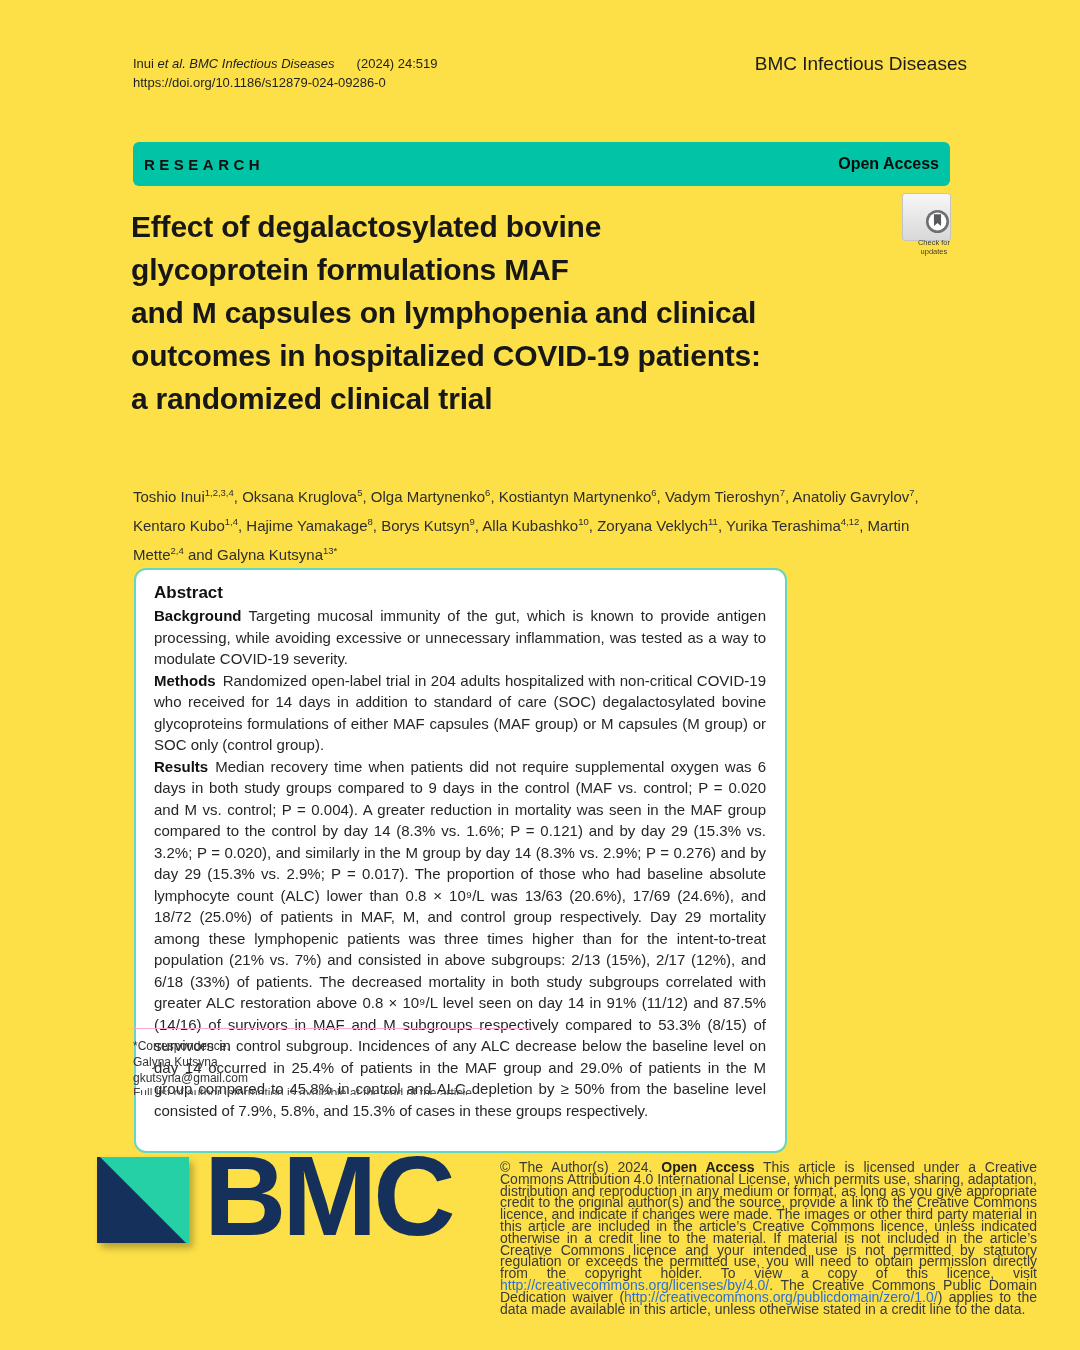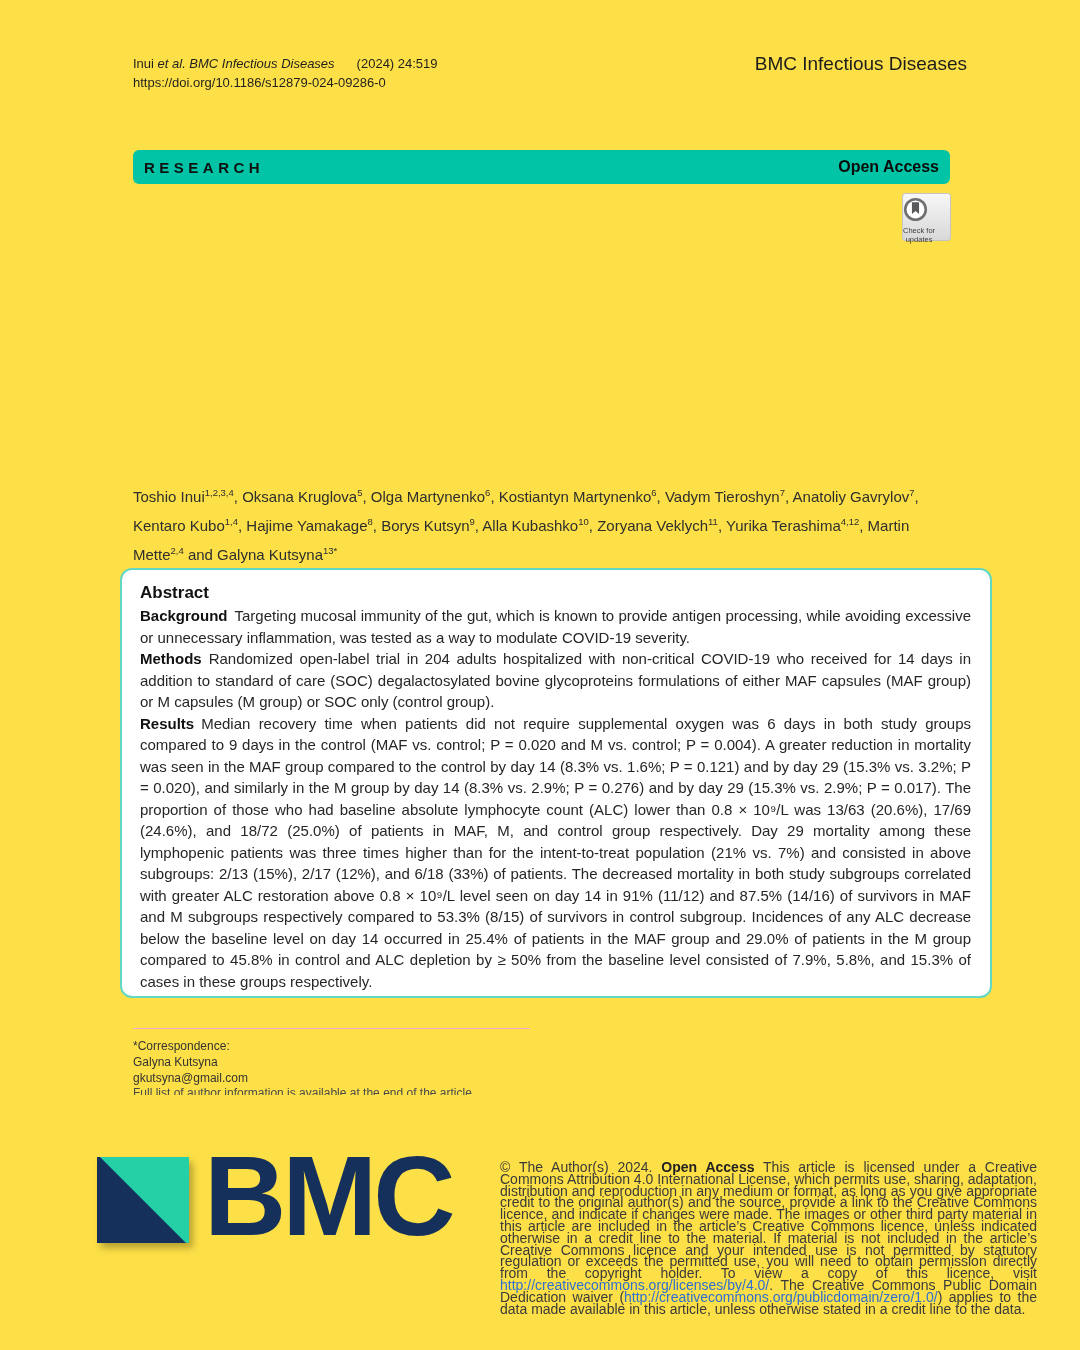--- a/index.html
+++ b/index.html
@@ -10,47 +10,47 @@
   }
 
   
   .hdr-left { position:absolute; left:133px; top:54px; font-size:13px; line-height:19px; color:#1f1f1f; }
   .hdr-left .ital { font-style:italic; }
   .hdr-left .cite-suffix { margin-left:22px; }
   .journal-name { position:absolute; right:113px; top:53px; font-size:19px; color:#1c1c1c; }
 
   
   .banner {
-    position:absolute; left:133px; top:150px; width:817px; height:34px;
+    position:absolute; left:133px; top:142px; width:817px; height:44px;
     background:#00c4a5; border-radius:6px;
     display:flex; align-items:center; justify-content:space-between; padding:0 11px;
   }
   .banner .research { font-size:15px; font-weight:bold; letter-spacing:4.5px; color:#101010; }
   .banner .open-access { font-size:16px; font-weight:bold; color:#0b0b0b; }
 
   
   .badge {
     position:absolute; left:902px; top:193px; width:49px; height:48px;
     background:linear-gradient(#f7f7f7,#d8d8d8); border:1px solid #c4c4c4; border-radius:3px;
-    display:flex; flex-direction:column; align-items:flex-start; padding-top:3px;
+    display:flex; flex-direction:column; align-items:flex-end; padding-top:15px;
   }
   .badge-text { font-size:7.5px; line-height:8.5px; color:#3e3e3e; text-align:center; margin-top:1px; }
 
   
   .title { position:absolute; left:131px; top:205px; font-size:30px; line-height:43px; color:#171717; letter-spacing:-0.2px; }
 
   
   .authors { position:absolute; left:133px; top:480px; width:800px; font-size:15px; line-height:25px; color:#2e2e2e; }
   .authors sup { font-size:9.5px; color:#2e2e2e; }
 
   
   .abstract {
-    position:absolute; left:120px; top:568px; width:872px;
+    position:absolute; left:134px; top:568px; width:653px;
     border:2px solid #62d7c3; border-radius:12px; background:#fff;
-    padding:13px 19px 4px 18px;
+    padding:13px 19px 30px 18px;
   }
   .abstract h2 { font-size:17px; font-weight:bold; color:#111; margin-bottom:2px; }
   .abstract p { font-size:15px; line-height:21.5px; color:#262626; text-align:justify; }
   .abstract p b { margin-right:7px; color:#111; }
 
   
   .corresp {
     position:absolute; left:133px; top:1028px; width:397px;
     border-top:1px solid #f9a8d4; padding-top:9px;
     font-size:12px; line-height:16px; color:#333;
@@ -100,20 +100,27 @@
         <circle cx="13" cy="13" r="9.3" fill="#ffffff"></circle>
         <path d="M9.3 5.5 h7.4 v12.2 l-3.7-3.2 -3.7 3.2 z" fill="#58595b"></path>
       </svg>
     </span>
     <span class="badge-text">
       <span>Check for</span><br>
       <span>updates</span>
     </span>
   </div>
 
+  <h1 class="title" id="title">
+      <div>Effect of degalactosylated bovine</div>
+      <div>glycoprotein formulations MAF</div>
+      <div>and M capsules on lymphopenia and clinical</div>
+      <div>outcomes in hospitalized COVID-19 patients:</div>
+      <div>a randomized clinical trial</div>
+    </h1>
 
   <div class="authors" id="authors"><span></span><span>Toshio Inui</span><sup>1,2,3,4</sup><span>, </span><span>Oksana Kruglova</span><sup>5</sup><span>, </span><span>Olga Martynenko</span><sup>6</sup><span>, </span><span>Kostiantyn Martynenko</span><sup>6</sup><span>, </span><span>Vadym Tieroshyn</span><sup>7</sup><span>, </span><span>Anatoliy Gavrylov</span><sup>7</sup><span>, </span><span>Kentaro Kubo</span><sup>1,4</sup><span>, </span><span>Hajime Yamakage</span><sup>8</sup><span>, </span><span>Borys Kutsyn</span><sup>9</sup><span>, </span><span>Alla Kubashko</span><sup>10</sup><span>, </span><span>Zoryana Veklych</span><sup>11</sup><span>, </span><span>Yurika Terashima</span><sup>4,12</sup><span>, </span><span>Martin Mette</span><sup>2,4</sup><span> </span><span>and Galyna Kutsyna</span><sup>13*</sup></div>
 
   <div class="abstract">
     <h2>Abstract</h2>
     <div id="abstract-sections">
         <p><b>Background</b><span>Targeting mucosal immunity of the gut, which is known to provide antigen processing, while avoiding excessive or unnecessary inflammation, was tested as a way to modulate COVID-19 severity.</span></p>
         <p><b>Methods</b><span>Randomized open-label trial in 204 adults hospitalized with non-critical COVID-19 who received for 14 days in addition to standard of care (SOC) degalactosylated bovine glycoproteins formulations of either MAF capsules (MAF group) or M capsules (M group) or SOC only (control group).</span></p>
         <p><b>Results</b><span>Median recovery time when patients did not require supplemental oxygen was 6 days in both study groups compared to 9 days in the control (MAF vs. control; P = 0.020 and M vs. control; P = 0.004). A greater reduction in mortality was seen in the MAF group compared to the control by day 14 (8.3% vs. 1.6%; P = 0.121) and by day 29 (15.3% vs. 3.2%; P = 0.020), and similarly in the M group by day 14 (8.3% vs. 2.9%; P = 0.276) and by day 29 (15.3% vs. 2.9%; P = 0.017). The proportion of those who had baseline absolute lymphocyte count (ALC) lower than 0.8 × 10⁹/L was 13/63 (20.6%), 17/69 (24.6%), and 18/72 (25.0%) of patients in MAF, M, and control group respectively. Day 29 mortality among these lymphopenic patients was three times higher than for the intent-to-treat population (21% vs. 7%) and consisted in above subgroups: 2/13 (15%), 2/17 (12%), and 6/18 (33%) of patients. The decreased mortality in both study subgroups correlated with greater ALC restoration above 0.8 × 10⁹/L level seen on day 14 in 91% (11/12) and 87.5% (14/16) of survivors in MAF and M subgroups respectively compared to 53.3% (8/15) of survivors in control subgroup. Incidences of any ALC decrease below the baseline level on day 14 occurred in 25.4% of patients in the MAF group and 29.0% of patients in the M group compared to 45.8% in control and ALC depletion by ≥ 50% from the baseline level consisted of 7.9%, 5.8%, and 15.3% of cases in these groups respectively.</span></p>
       </div>

